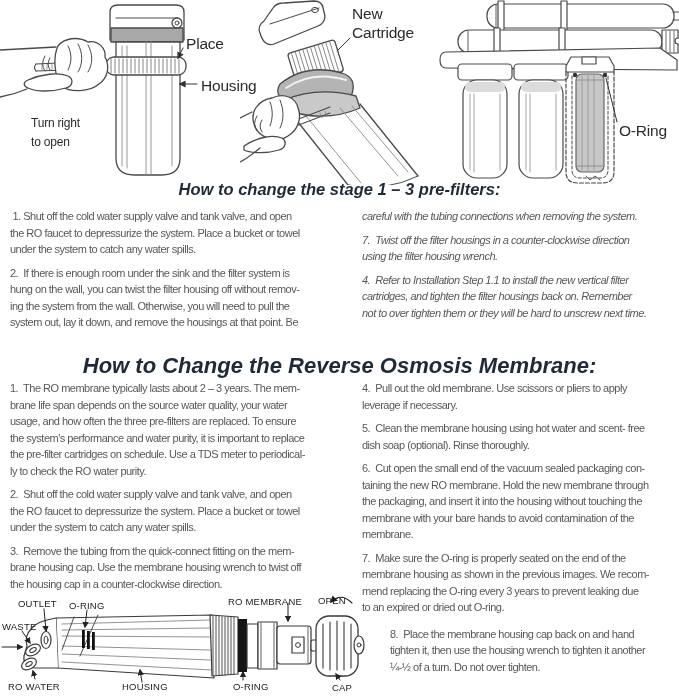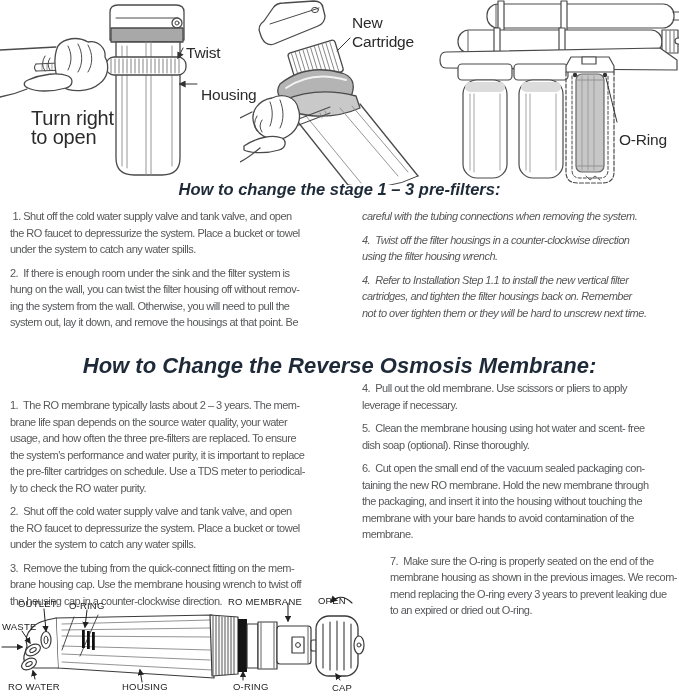--- a/index.html
+++ b/index.html
@@ -8,25 +8,25 @@
   svg{position:absolute;display:block;}
   .heading{position:absolute;left:0;width:679px;text-align:center;
            font-weight:bold;font-style:italic;color:#1e2a38;}
   #h-prefilters{top:180px;font-size:16.5px;}
   #h-membrane{top:353px;font-size:22px;}
   .col{position:absolute;color:#57585a;font-size:11px;letter-spacing:-0.5px;
        line-height:16.5px;}
   .para{white-space:pre;margin:0 0 7px 0;}
   #pf-left{left:10px;top:208px;}
   #pf-right{left:362px;top:208px;font-style:italic;}
-  #m-left{left:10px;top:380px;margin-top:17px;}
+  #m-left{left:10px;top:380px;}
   #m-right{left:362px;top:380px;}
   #m-right .para:last-child{margin-left:28px;margin-top:10px;}
   .lbl{position:absolute;color:#2b2b2b;font-size:15.5px;line-height:19px;
-       white-space:pre;letter-spacing:-0.2px;margin-top:9px;}
+       white-space:pre;letter-spacing:-0.2px;}
   .dlbl{position:absolute;color:#1c1c1c;font-size:9.5px;font-weight:400;
         letter-spacing:0.2px;white-space:pre;}
 </style>
 </head>
 <body>
 
 <div id="canvas">
 
   <svg style="left:0;top:0" width="220" height="185" viewBox="0 0 220 185">
     <defs>
@@ -142,42 +142,42 @@
       <path d="M152,76 l0,94 M158,76 l0,94 M164,76 l0,94" stroke="#999" stroke-width="0.9"></path>
       <path d="M147,80 L173,80 M147,166 L173,166" stroke="#888" stroke-width="0.8"></path>
       <circle cx="145" cy="75" r="2.2" fill="#333" stroke="none"></circle>
       <circle cx="175" cy="75" r="2.2" fill="#333" stroke="none"></circle>
       <path d="M156,176 l4,4 l5,-4 l5,4" stroke-width="0.9"></path>
 
       <path d="M176,78 L187,122" stroke="#333" stroke-width="1"></path>
     </g>
   </svg>
 
-  <div class="lbl" style="left:31px;top:100px;font-size:20px">Turn right
+  <div class="lbl" style="left:31px;top:114px;font-size:12px">Turn right
 to open</div>
-  <div class="lbl" style="left:186px;top:34px">Twist</div>
+  <div class="lbl" style="left:186px;top:34px">Place</div>
   <div class="lbl" style="left:201px;top:76px">Housing</div>
   <div class="lbl" style="left:352px;top:4px">New
 Cartridge</div>
   <div class="lbl" style="left:619px;top:121px">O-Ring</div>
 
   <div class="heading" id="h-prefilters">How to change the stage 1 – 3 pre-filters:</div>
 
   <div class="col" id="pf-left">
     <div class="para"> 1. Shut off the cold water supply valve and tank valve, and open
 the RO faucet to depressurize the system. Place a bucket or towel
 under the system to catch any water spills.</div>
     <div class="para">2.  If there is enough room under the sink and the filter system is
 hung on the wall, you can twist the filter housing off without remov-
 ing the system from the wall. Otherwise, you will need to pull the
 system out, lay it down, and remove the housings at that point. Be</div>
   </div>
   <div class="col" id="pf-right">
     <div class="para">careful with the tubing connections when removing the system.</div>
-    <div class="para">4.  Twist off the filter housings in a counter-clockwise direction
+    <div class="para">7.  Twist off the filter housings in a counter-clockwise direction
 using the filter housing wrench.</div>
     <div class="para">4.  Refer to Installation Step 1.1 to install the new vertical filter
 cartridges, and tighten the filter housings back on. Remember
 not to over tighten them or they will be hard to unscrew next time.</div>
   </div>
 
   <div class="heading" id="h-membrane">How to Change the Reverse Osmosis Membrane:</div>
 
   <div class="col" id="m-left">
     <div class="para">1.  The RO membrane typically lasts about 2 – 3 years. The mem-
@@ -200,20 +200,23 @@
 dish soap (optional). Rinse thoroughly.</div>
     <div class="para">6.  Cut open the small end of the vacuum sealed packaging con-
 taining the new RO membrane. Hold the new membrane through
 the packaging, and insert it into the housing without touching the
 membrane with your bare hands to avoid contamination of the
 membrane.</div>
     <div class="para">7.  Make sure the O-ring is properly seated on the end of the
 membrane housing as shown in the previous images. We recom-
 mend replacing the O-ring every 3 years to prevent leaking due
 to an expired or dried out O-ring.</div>
+    <div class="para">8.  Place the membrane housing cap back on and hand
+tighten it, then use the housing wrench to tighten it another
+¼-½ of a turn. Do not over tighten.</div>
   </div>
 
   <svg style="left:0;top:590px" width="370" height="106" viewBox="0 0 370 106">
     <defs>
       <marker id="ad" viewBox="0 0 10 10" refX="8" refY="5" markerWidth="6.5" markerHeight="6.5" orient="auto">
         <path d="M0,0 L10,5 L0,10 Z" fill="#222"></path>
       </marker>
     </defs>
     <g stroke="#3a3a3a" fill="none" stroke-width="1.2" stroke-linecap="round" stroke-linejoin="round">
 

